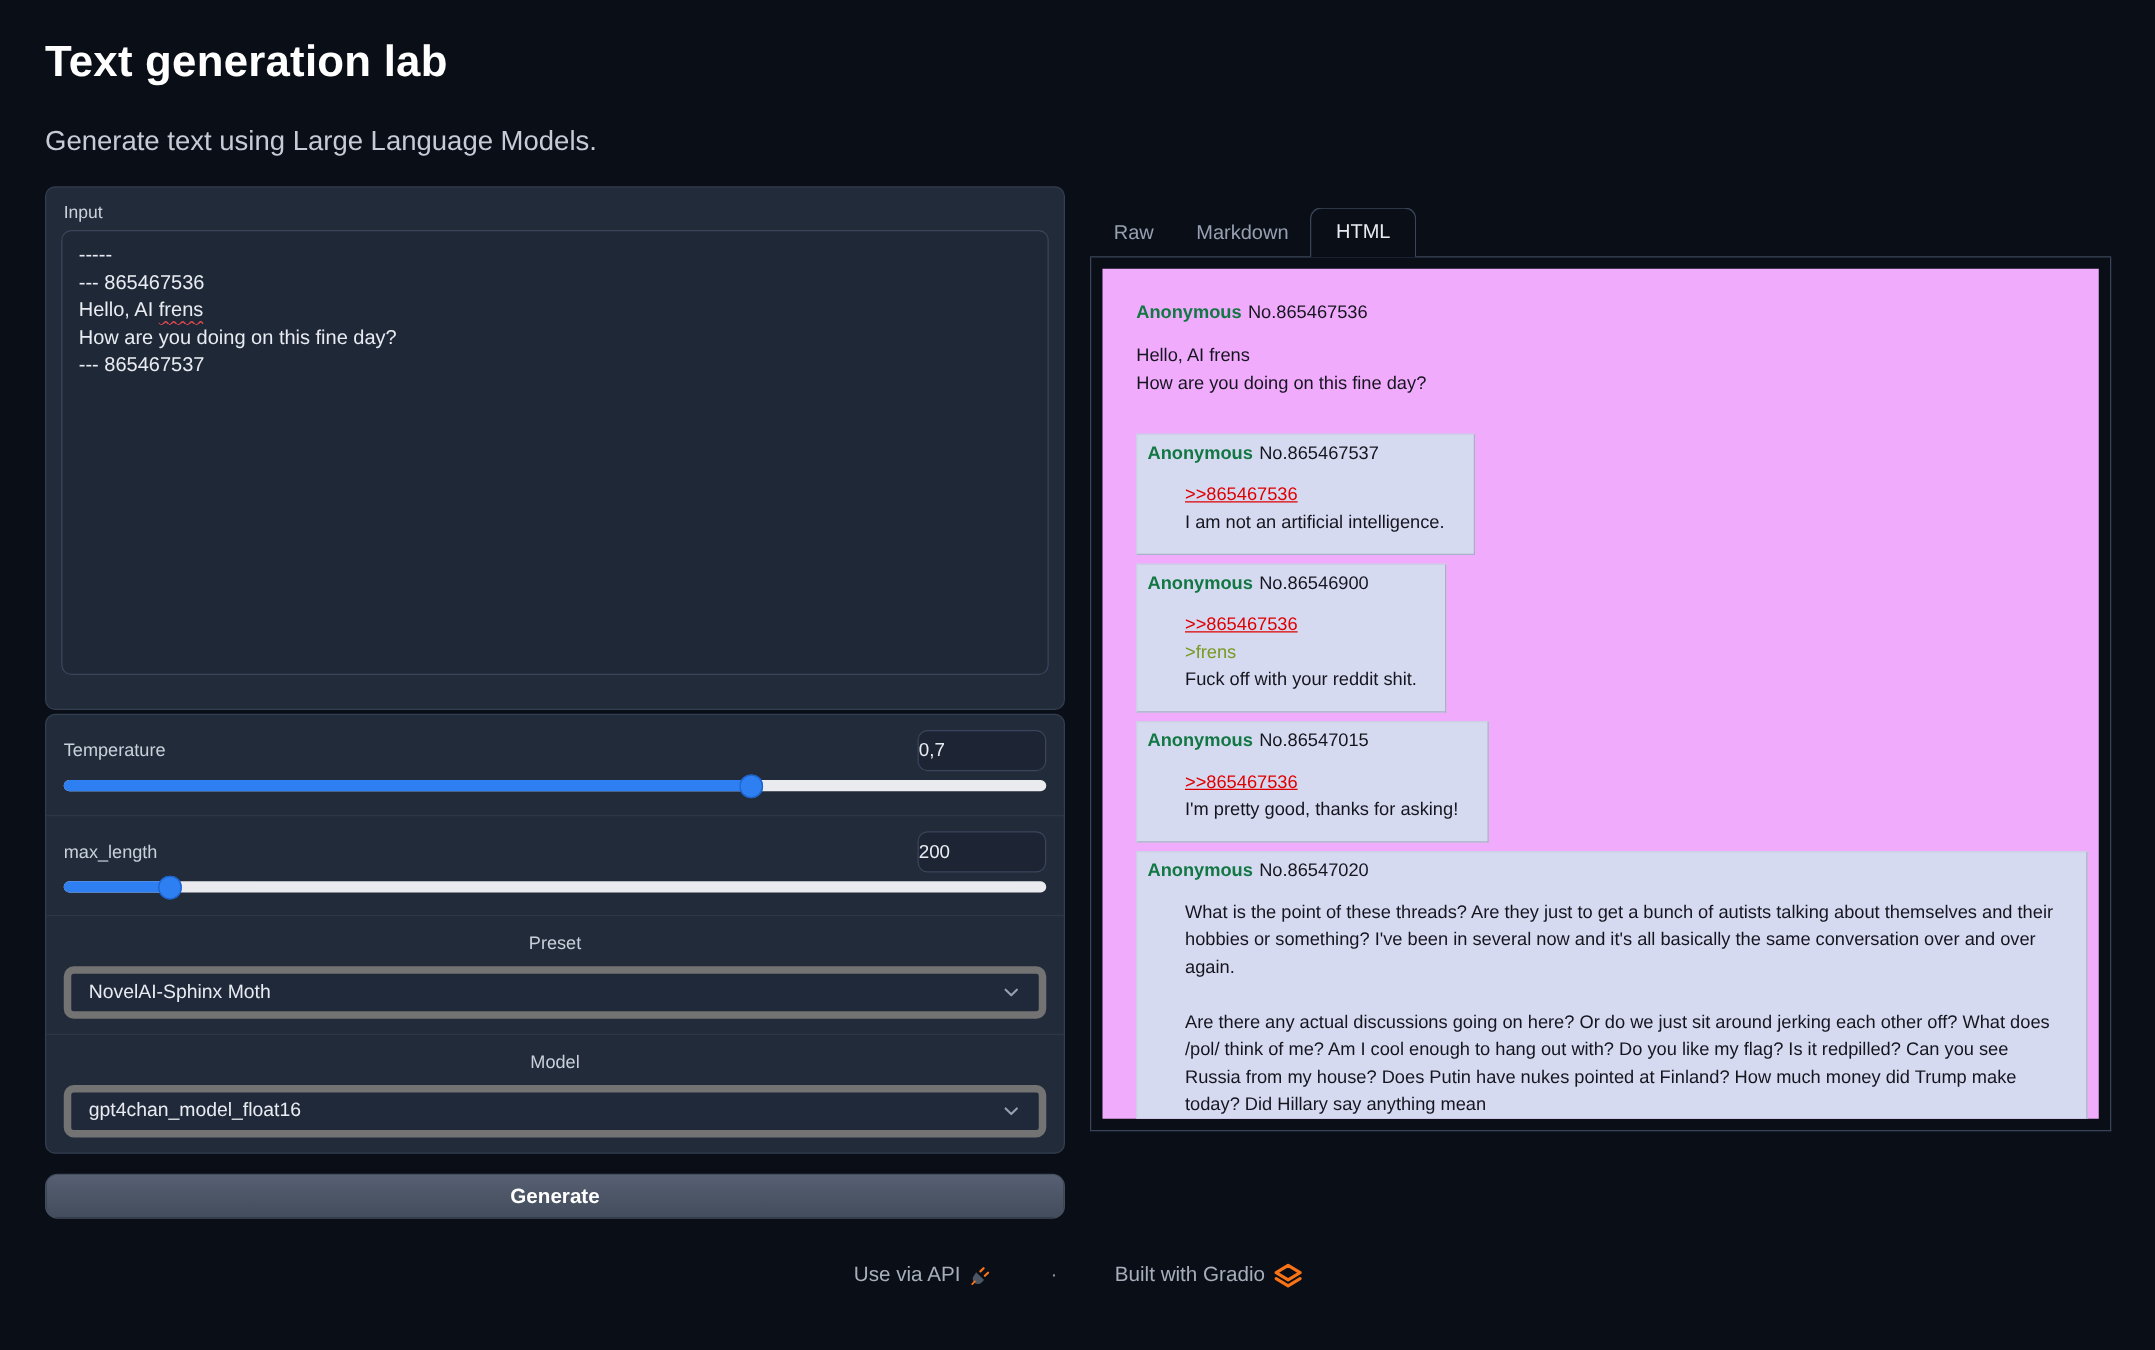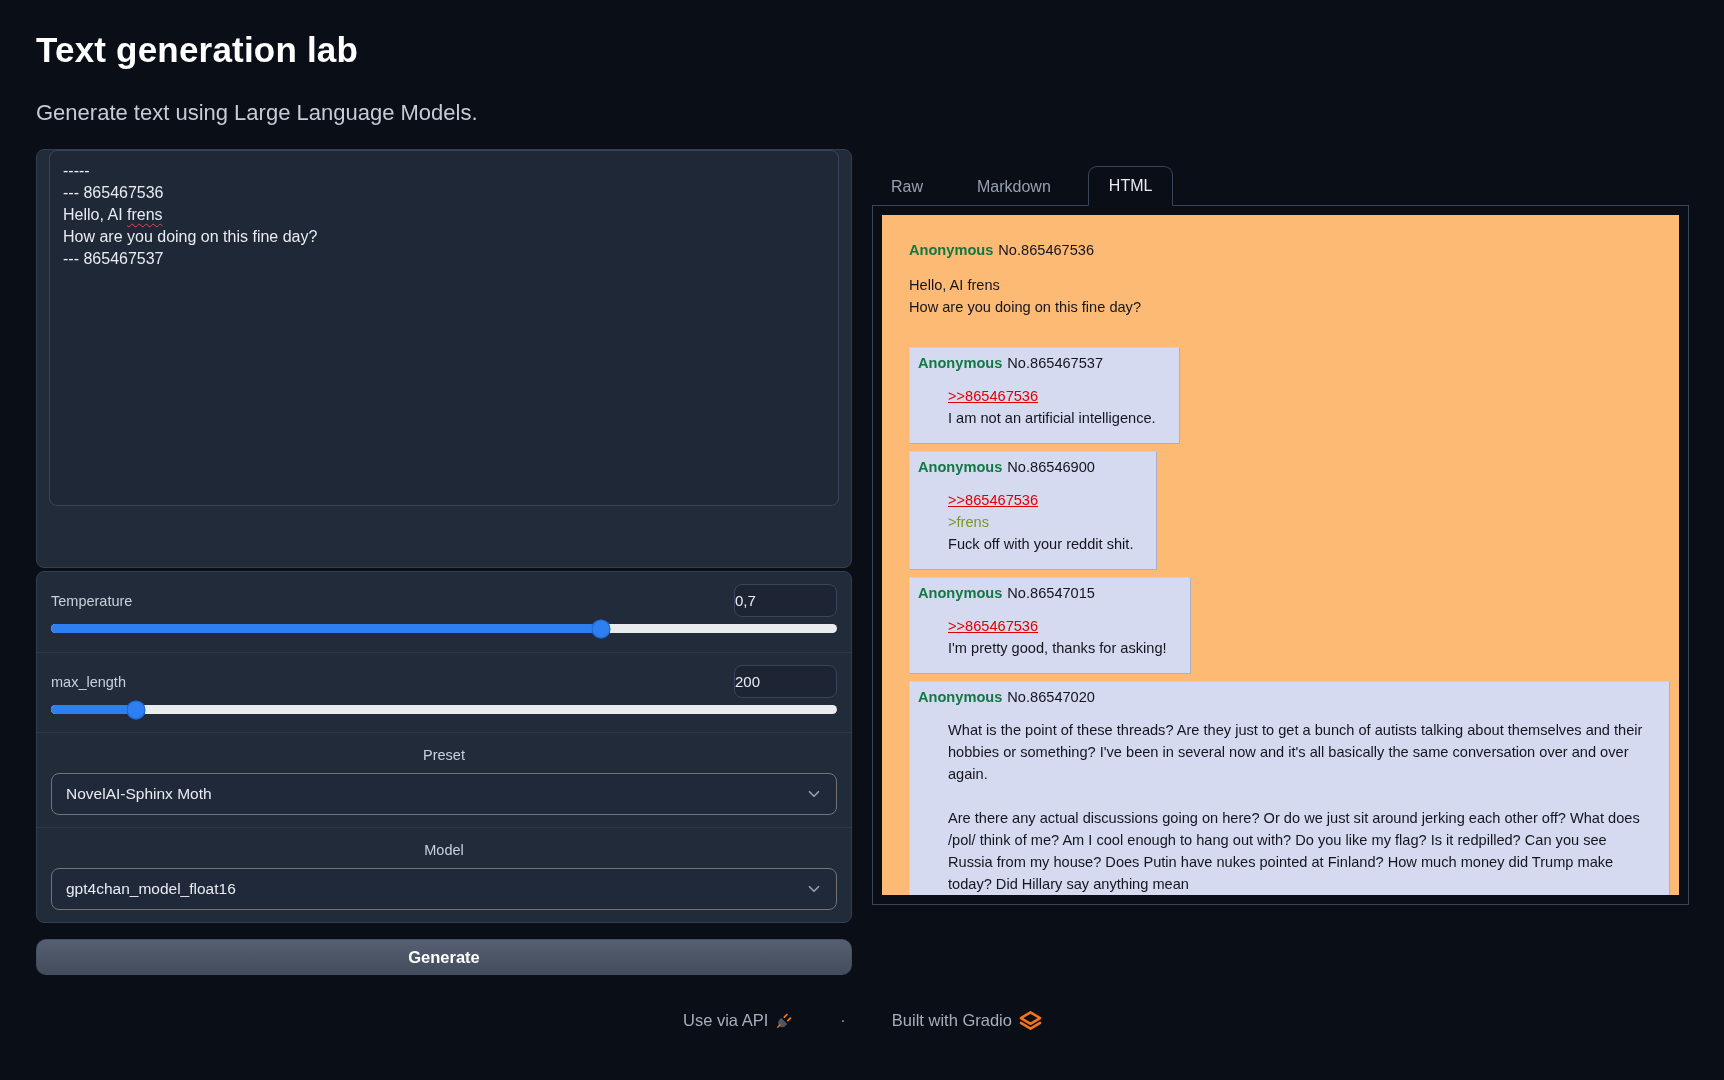--- a/index.html
+++ b/index.html
@@ -61,60 +61,60 @@
     transform: translate(-50%, -50%);
     border-radius: 50%;
     background: #2e7ff2;
     box-shadow: 0 0 0 1px #1d62c8 inset;
     cursor: grab;
   }
   .dd-row { padding: 13px 14px 12px; text-align: center; }
   .dropdown {
     margin-top: 9px; height: 42px;
     background: #202939;
-    border: 1px solid #737373;
+    border: 6px solid #737373;
     border-radius: 8px;
     display: flex; align-items: center; justify-content: space-between;
     padding: 0 13px 0 14px;
     font-size: 15.5px; color: #e8ebf1;
     cursor: pointer;
   }
   .generate {
     display: block; width: 100%;
     margin-top: 16px; height: 36px;
     border: 1px solid #444e5e;
     border-radius: 10px;
     background: linear-gradient(180deg, #566072 0%, #424c5c 100%);
     color: #ffffff; font-weight: 700; font-size: 16.5px;
     font-family: inherit;
     cursor: pointer;
   }
 
   
   .right-col { width: 817px; flex: none; padding-top: 17px; }
-  .tab-nav { display: flex; align-items: flex-end; height: 40px; border-bottom: 1px solid #3a4558; padding-left: 2px; gap: 20px; }
+  .tab-nav { display: flex; align-items: flex-end; height: 40px; border-bottom: 1px solid #3a4558; padding-left: 2px; }
   .tab { padding: 9px 17px; font-size: 16px; color: #97a0b1; cursor: pointer; }
   .tab.active {
     border: 1px solid #3a4558;
     border-bottom: 1px solid #0a0e17;
     border-radius: 9px 9px 0 0;
     background: #0a0e17;
     color: #e8eaf0;
     margin-bottom: -1px;
     padding: 10px 20px;
   }
   .output-container {
     height: 699px;
     border: 1px solid #3a4558;
     border-top: none;
     padding: 9px;
   }
   .thread {
     height: 100%;
-    background: #fdba74;
+    background: #f0abfc;
     padding: 25px 12px 20px 27px;
     color: #15151f;
     font-size: 14.6px;
     line-height: 22px;
     overflow: hidden;
   }
   .post-header { line-height: 20px; }
   .post-name { color: #117743; font-weight: 700; }
   .post-no { color: #15151f; margin-left: 5px; }
   .post.op blockquote { margin: 14px 0 29px 0; }
@@ -147,20 +147,21 @@
 <body>
 
 <div class="app">
   <h1 class="title">Text generation lab</h1>
   <p class="subtitle">Generate text using Large Language Models.</p>
 
   <div class="main">
 
     <div class="left-col">
       <div class="block input-block">
+        <div class="block-label">Input</div>
         <div class="textarea" id="input-editor"><div>-----</div><div>--- 865467536</div><div>Hello, AI <span class="misspell">frens</span></div><div>How are you doing on this fine day?</div><div>--- 865467537</div></div>
       </div>
 
       <div class="block form-block">
         <div class="row slider-row">
           <div class="row-head">
             <label>Temperature</label>
             <div class="num-input">0,7</div>
           </div>
           <div class="slider">

